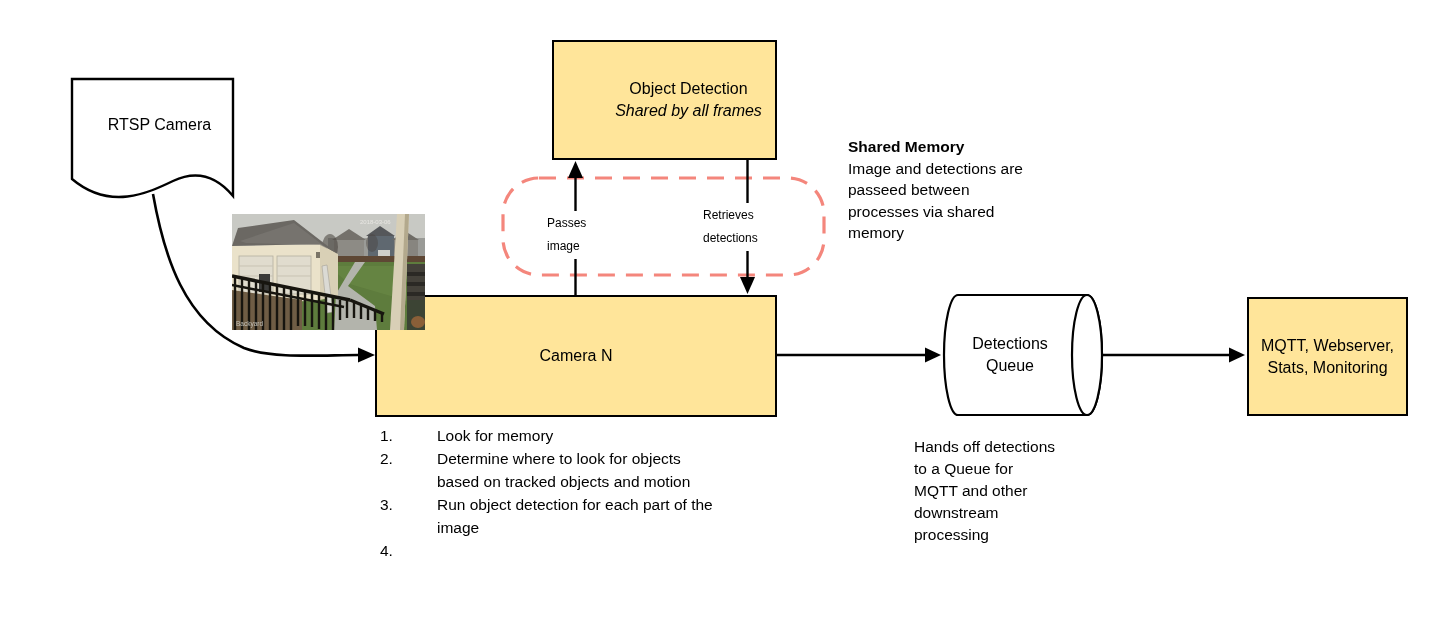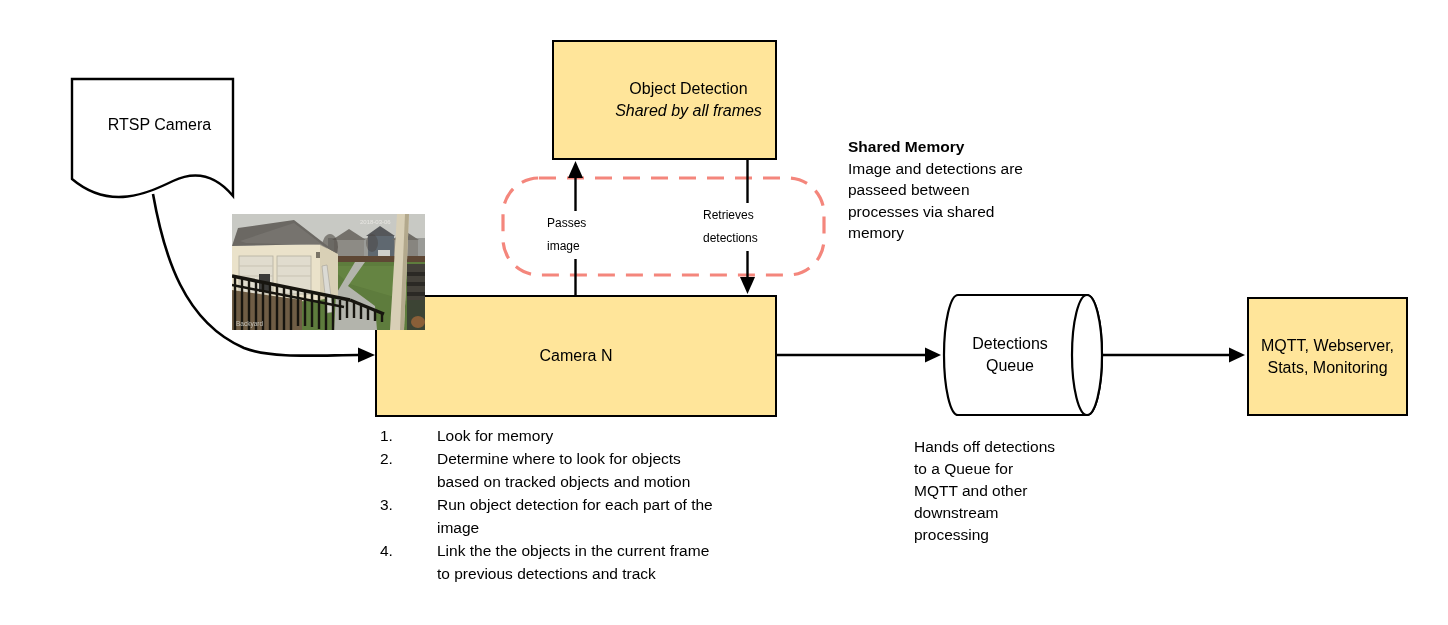--- a/index.html
+++ b/index.html
@@ -110,22 +110,20 @@
       <div class="txt preline">Determine where to look for objects
 based on tracked objects and motion</div>
     </div>
     <div class="step">
       <div class="num">3.</div>
       <div class="txt preline">Run object detection for each part of the
 image</div>
     </div>
     <div class="step">
       <div class="num">4.</div>
-      <div class="txt preline">Link the the objects in the current frame
-to previous detections and track</div>
     </div>
   </div>
 
   <svg class="photo" width="193" height="116" viewBox="0 0 193 116">
     <rect x="0" y="0" width="193" height="48" fill="#c8c9c4"></rect>
 
     <g>
       <rect x="96" y="24" width="97" height="22" fill="#9a9b97"></rect>
       <polygon points="100,26 117,15 134,26" fill="#74716b"></polygon>
       <rect x="102" y="26" width="30" height="18" fill="#8d8b85"></rect>

